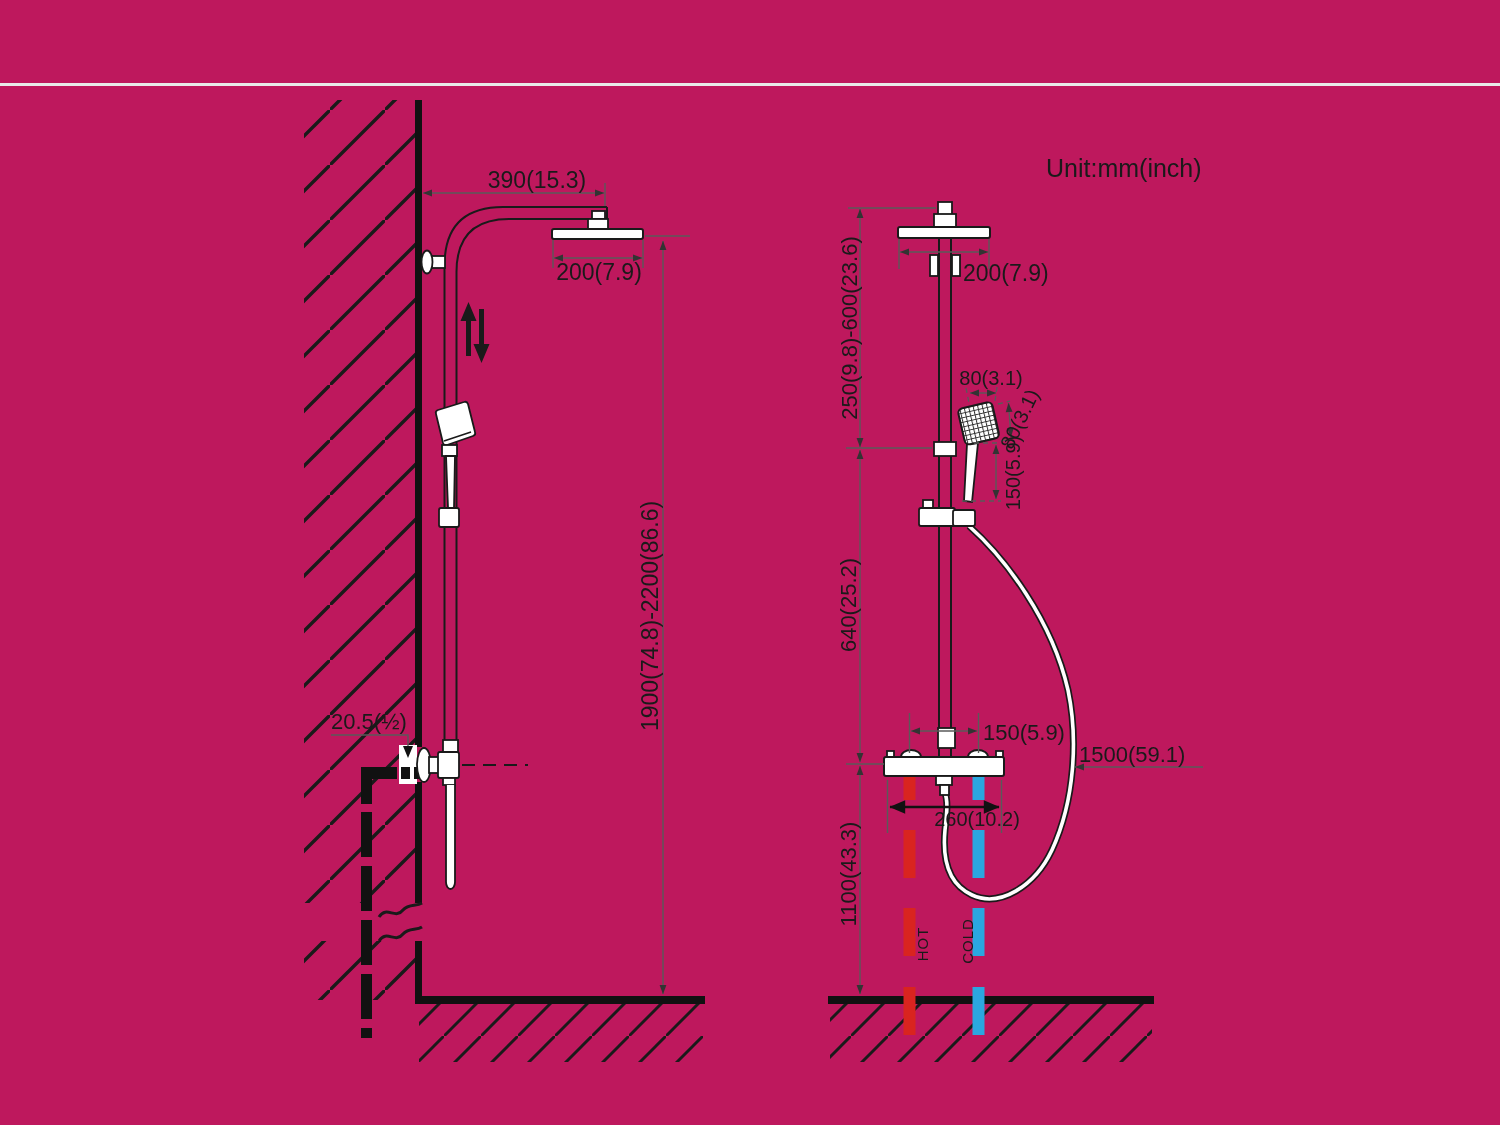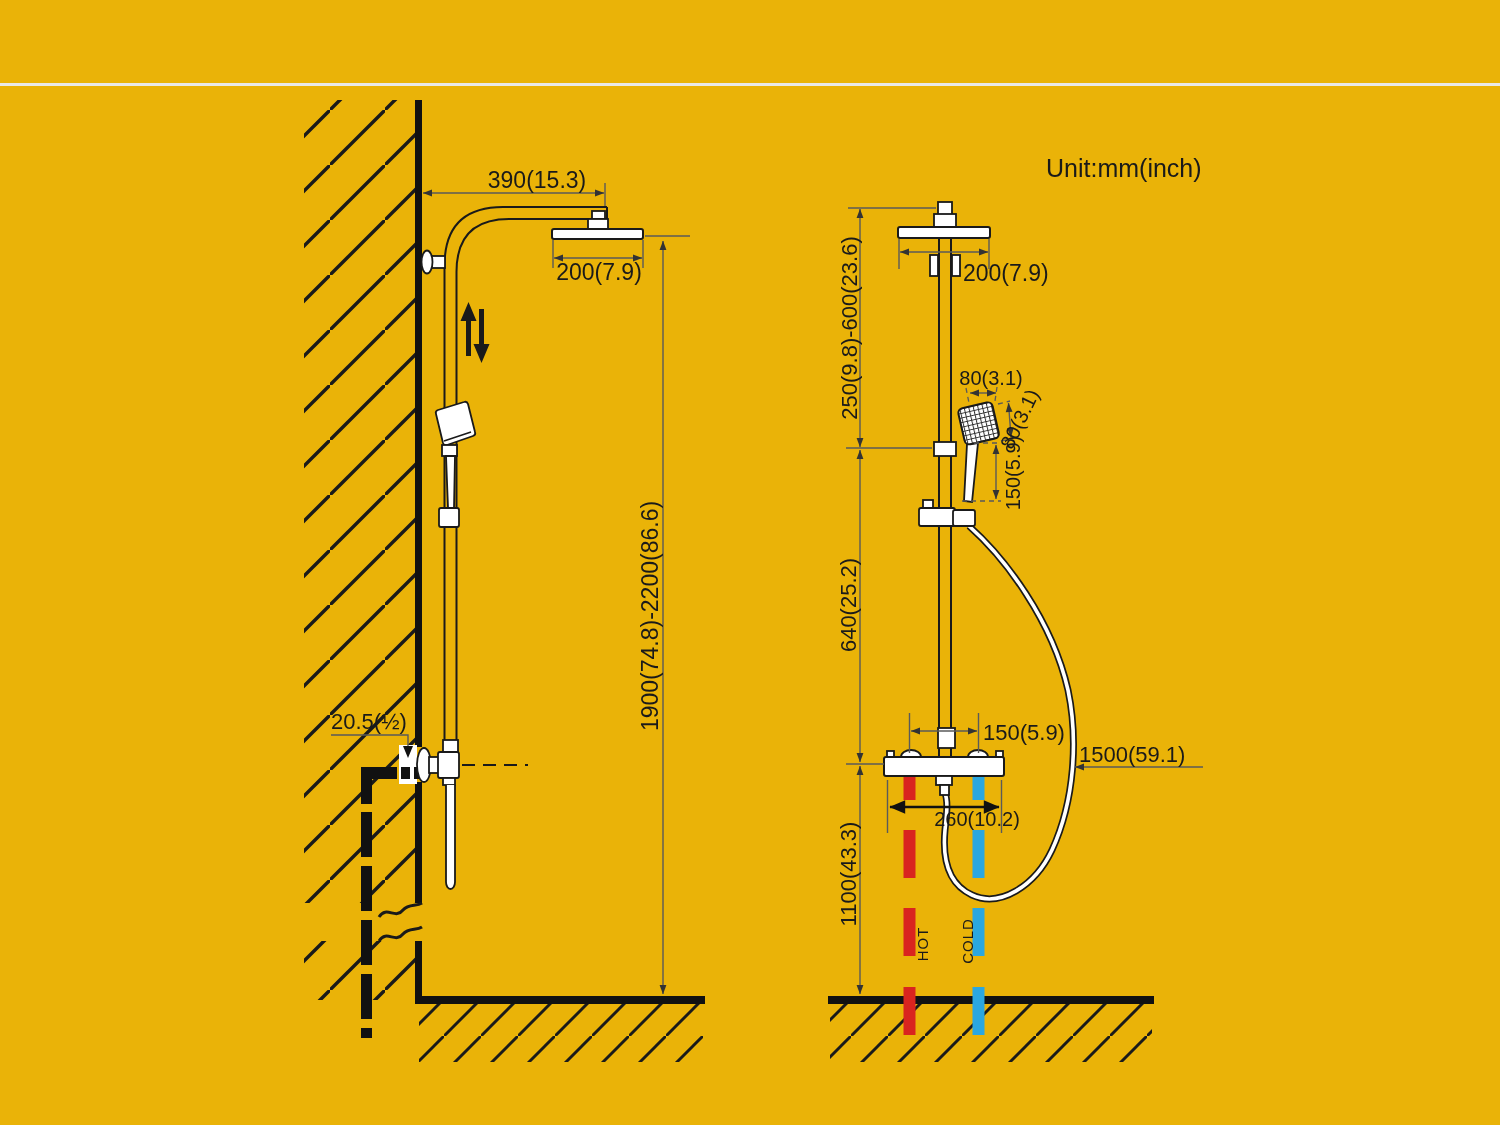--- a/index.html
+++ b/index.html
@@ -1,16 +1,16 @@
 <!DOCTYPE html>
 <html><head>
 <meta charset="utf-8">
 <style>
   html,body{margin:0;padding:0;background:#ffffff;}
-  .canvas{position:relative;width:1500px;height:1125px;background:#eab308;overflow:hidden;
+  .canvas{position:relative;width:1500px;height:1125px;background:#be185d;overflow:hidden;
           font-family:"Liberation Sans", sans-serif;}
   svg{position:absolute;left:0;top:0;}
   text{fill:#1a1a1a;font-family:"Liberation Sans", sans-serif;}
   .outline{stroke:#1a1a1a;stroke-width:2;fill:#ffffff;}
   .outline-thin{stroke:#1a1a1a;stroke-width:1.8;fill:#ffffff;}
   .solid{fill:#111111;stroke:none;}
   .dim{stroke:#5a5a5a;stroke-width:1.4;fill:none;}
   .dimdash{stroke:#5a5a5a;stroke-width:1.3;fill:none;stroke-dasharray:5 4;}
   .centerline{stroke:#1a1a1a;stroke-width:2;stroke-dasharray:13 8;fill:none;}
   .t23{font-size:23px;}

